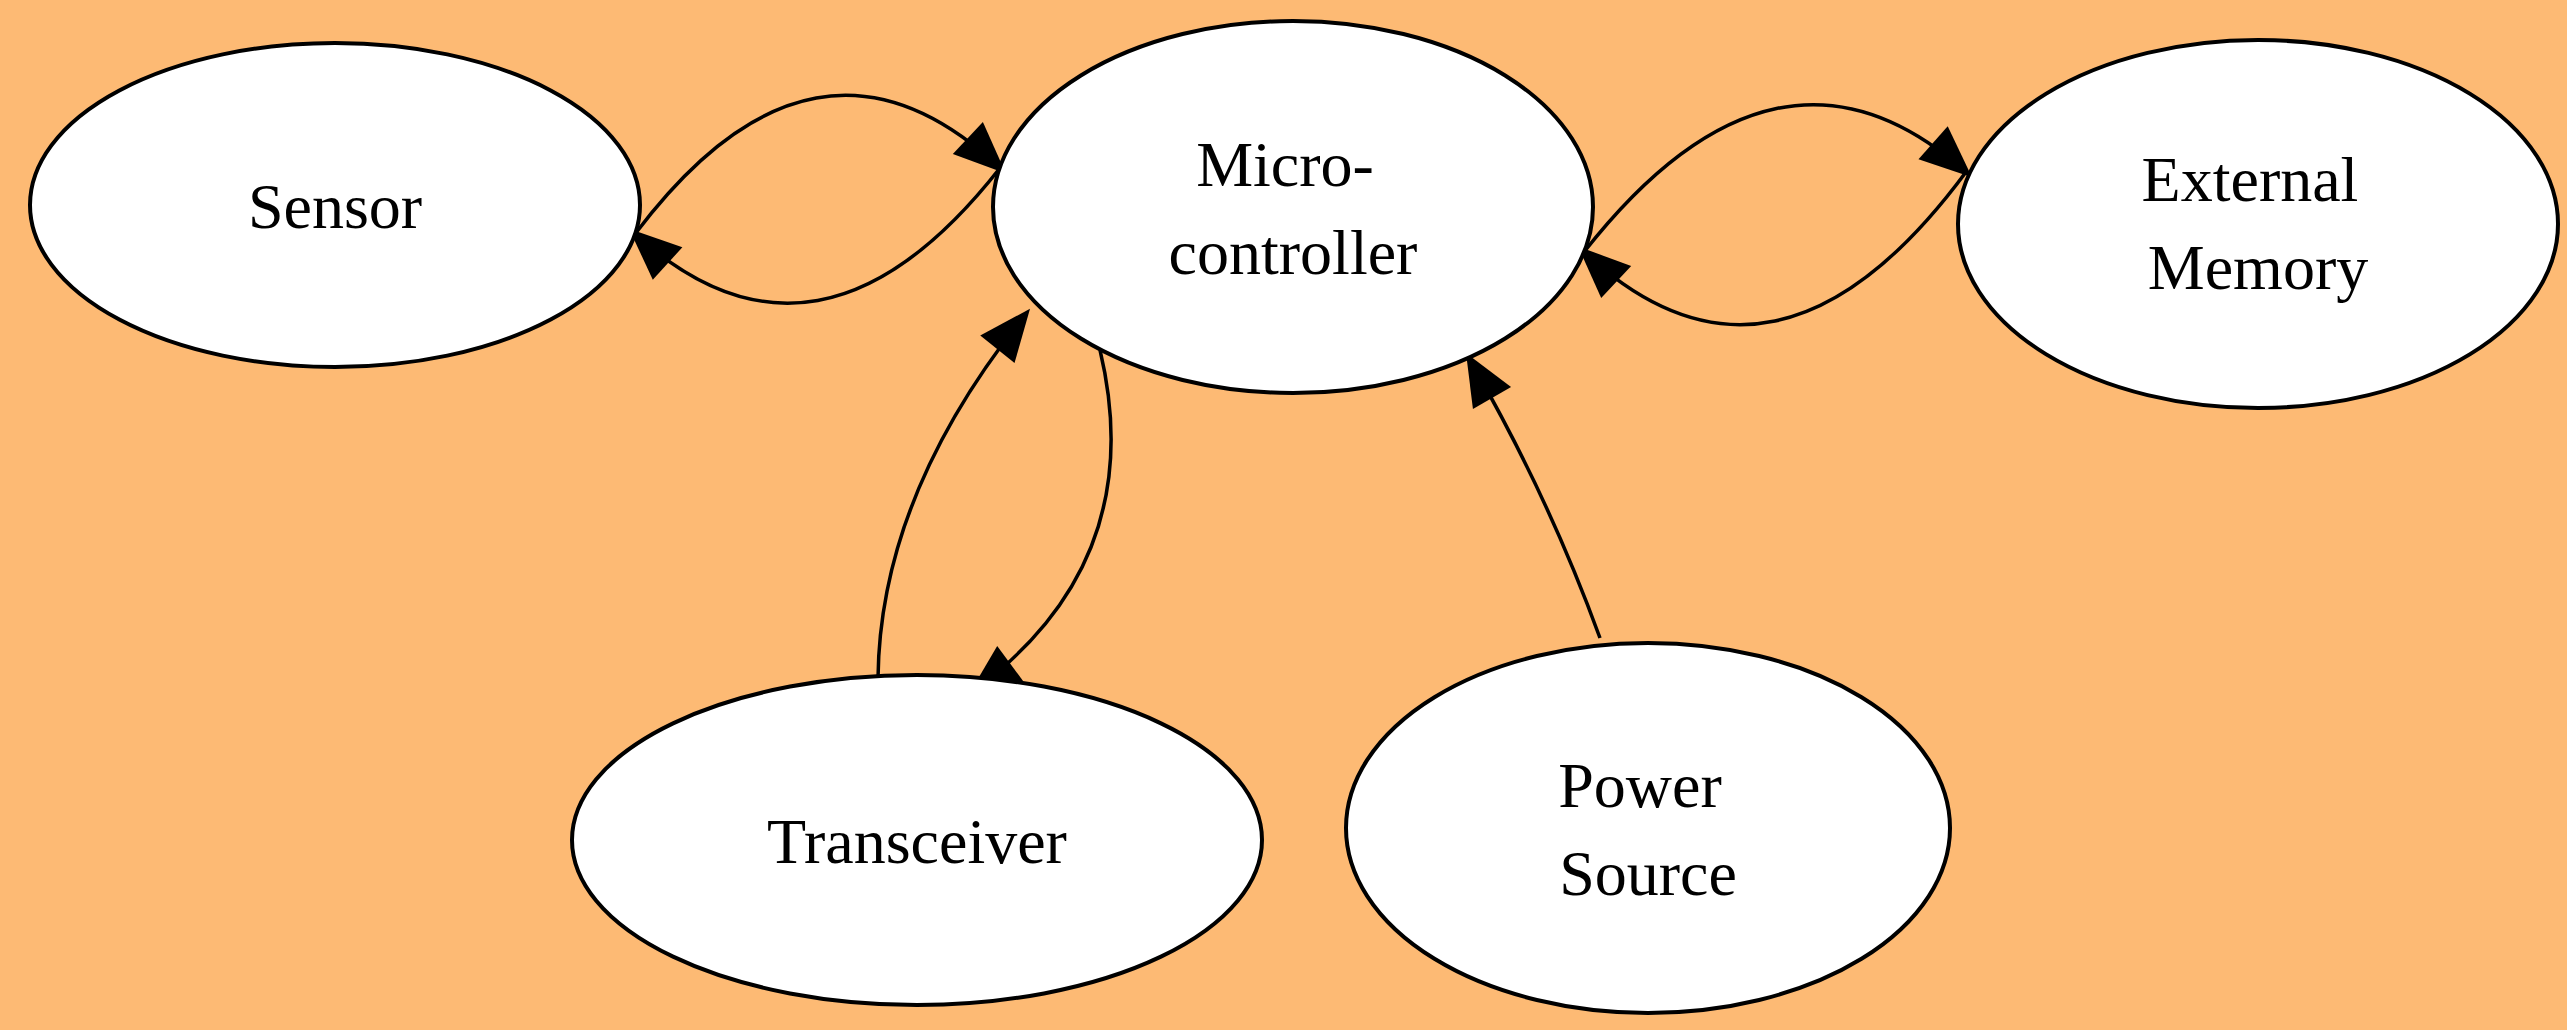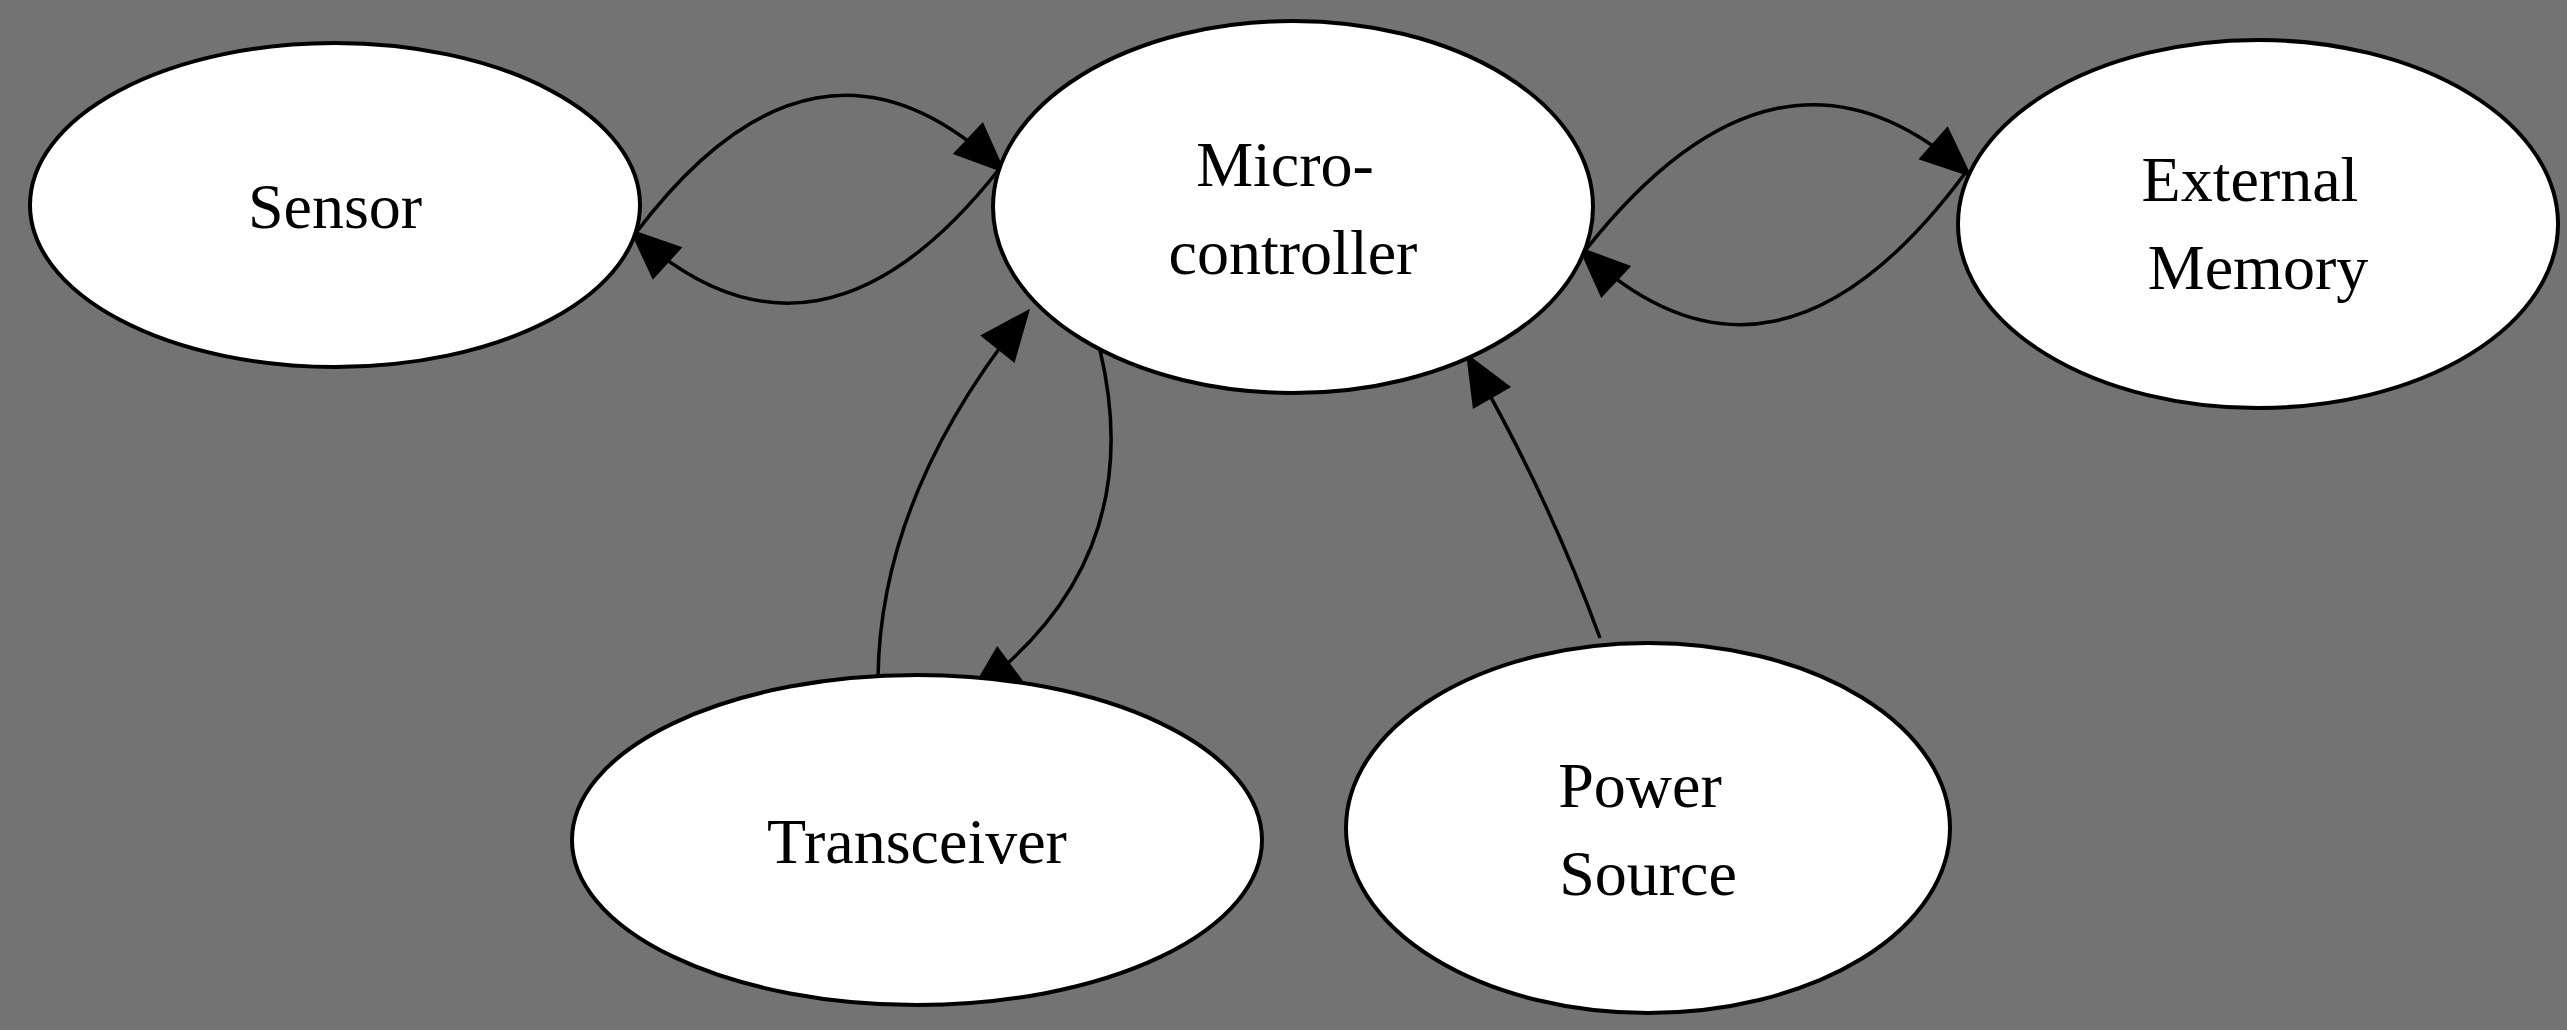--- a/index.html
+++ b/index.html
@@ -7,21 +7,21 @@
     padding: 0;
     background: #ffffff;
     width: 2567px;
     height: 1030px;
     overflow: hidden;
   }
   .diagram-stage {
     width: 2567px;
     height: 1030px;
     position: relative;
-    background: #737373;
+    background: #fdba74;
   }
   svg.wsn-diagram {
     display: block;
     
     filter: blur(0.7px);
   }
   .node-ellipse {
     fill: #ffffff;
     stroke: #000000;
     stroke-width: 4;

